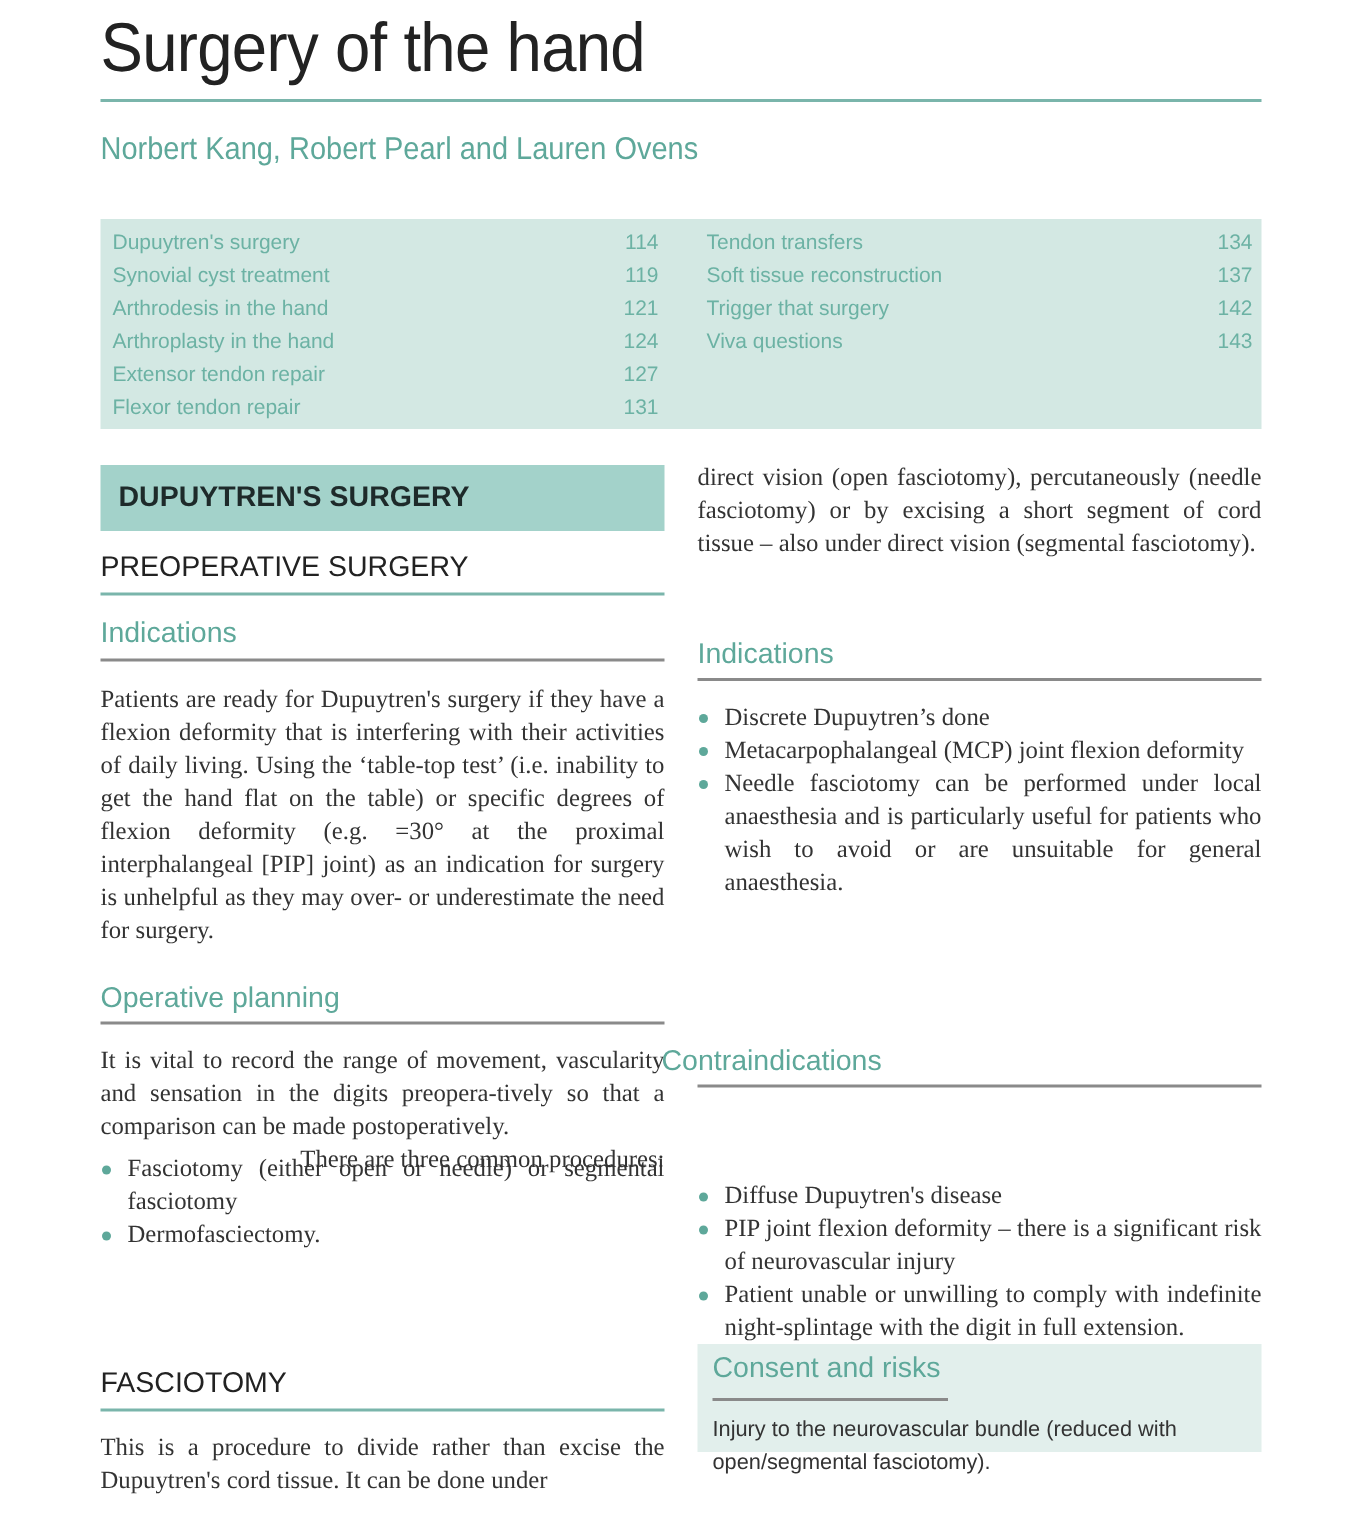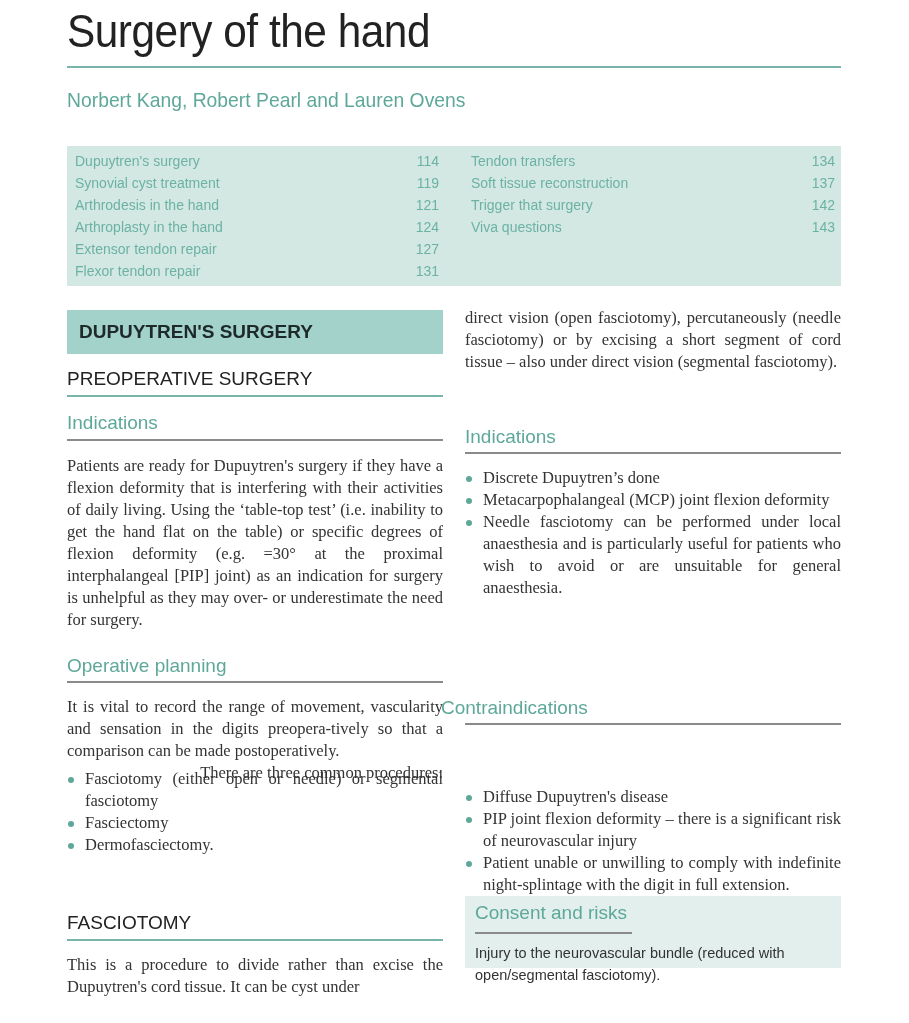--- a/index.html
+++ b/index.html
@@ -105,28 +105,27 @@
 <div class="h3" style="left:67px; top:655px;">Operative planning</div>
 <div class="h3-rule" style="left:67px; top:681px; width:376px;"></div>
 
 <div class="para" style="left:67px; top:696px; width:376px;">
   <span>It is vital to record the range of movement, vascularity and sensation in the digits preopera-tively so that a comparison can be made postoperatively.</span>
   <span class="indent">There are three common procedures:</span>
 </div>
 
 <ul class="bullets" style="left:67px; top:768px; width:376px;">
   <li><span class="dot"></span><span>Fasciotomy (either open or needle) or segmental fasciotomy</span></li>
-  <li><span class="dot"></span><span>Fasciectomy</span></li>
   <li><span class="dot"></span><span>Dermofasciectomy.</span></li>
 </ul>
 
 <div class="h2" style="left:67px; top:912px;">FASCIOTOMY</div>
 <div class="h2-rule" style="left:67px; top:939px; width:376px;"></div>
 
-<div class="para" style="left:67px; top:954px; width:376px;">This is a procedure to divide rather than excise the Dupuytren's cord tissue. It can be cyst under</div>
+<div class="para" style="left:67px; top:954px; width:376px;">This is a procedure to divide rather than excise the Dupuytren's cord tissue. It can be done under</div>
 
 <div class="para" style="left:465px; top:307px; width:376px;">direct vision (open fasciotomy), percutaneously (needle fasciotomy) or by excising a short segment of cord tissue – also under direct vision (segmental fasciotomy).</div>
 
 <div class="h3" style="left:465px; top:426px;">Indications</div>
 <div class="h3-rule" style="left:465px; top:452px; width:376px;"></div>
 
 <ul class="bullets" style="left:465px; top:467px; width:376px;">
   <li><span class="dot"></span><span>Discrete Dupuytren’s done</span></li>
   <li><span class="dot"></span><span>Metacarpophalangeal (MCP) joint flexion deformity</span></li>
   <li><span class="dot"></span><span>Needle fasciotomy can be performed under local anaesthesia and is particularly useful for patients who wish to avoid or are unsuitable for general anaesthesia.</span></li>

